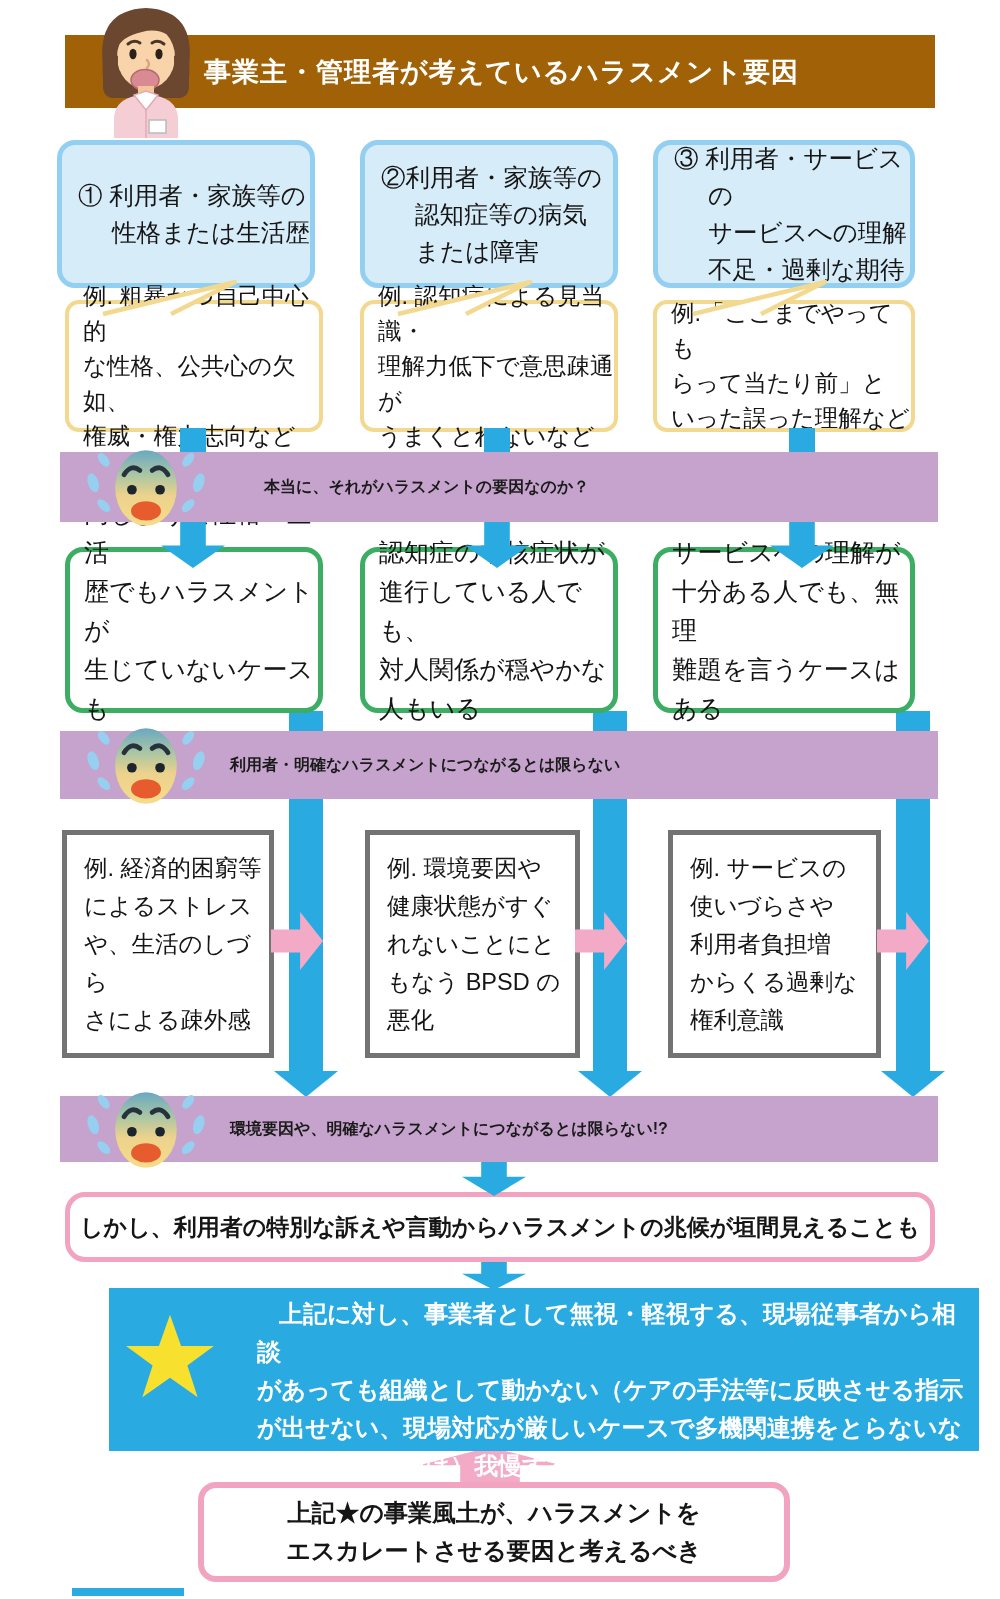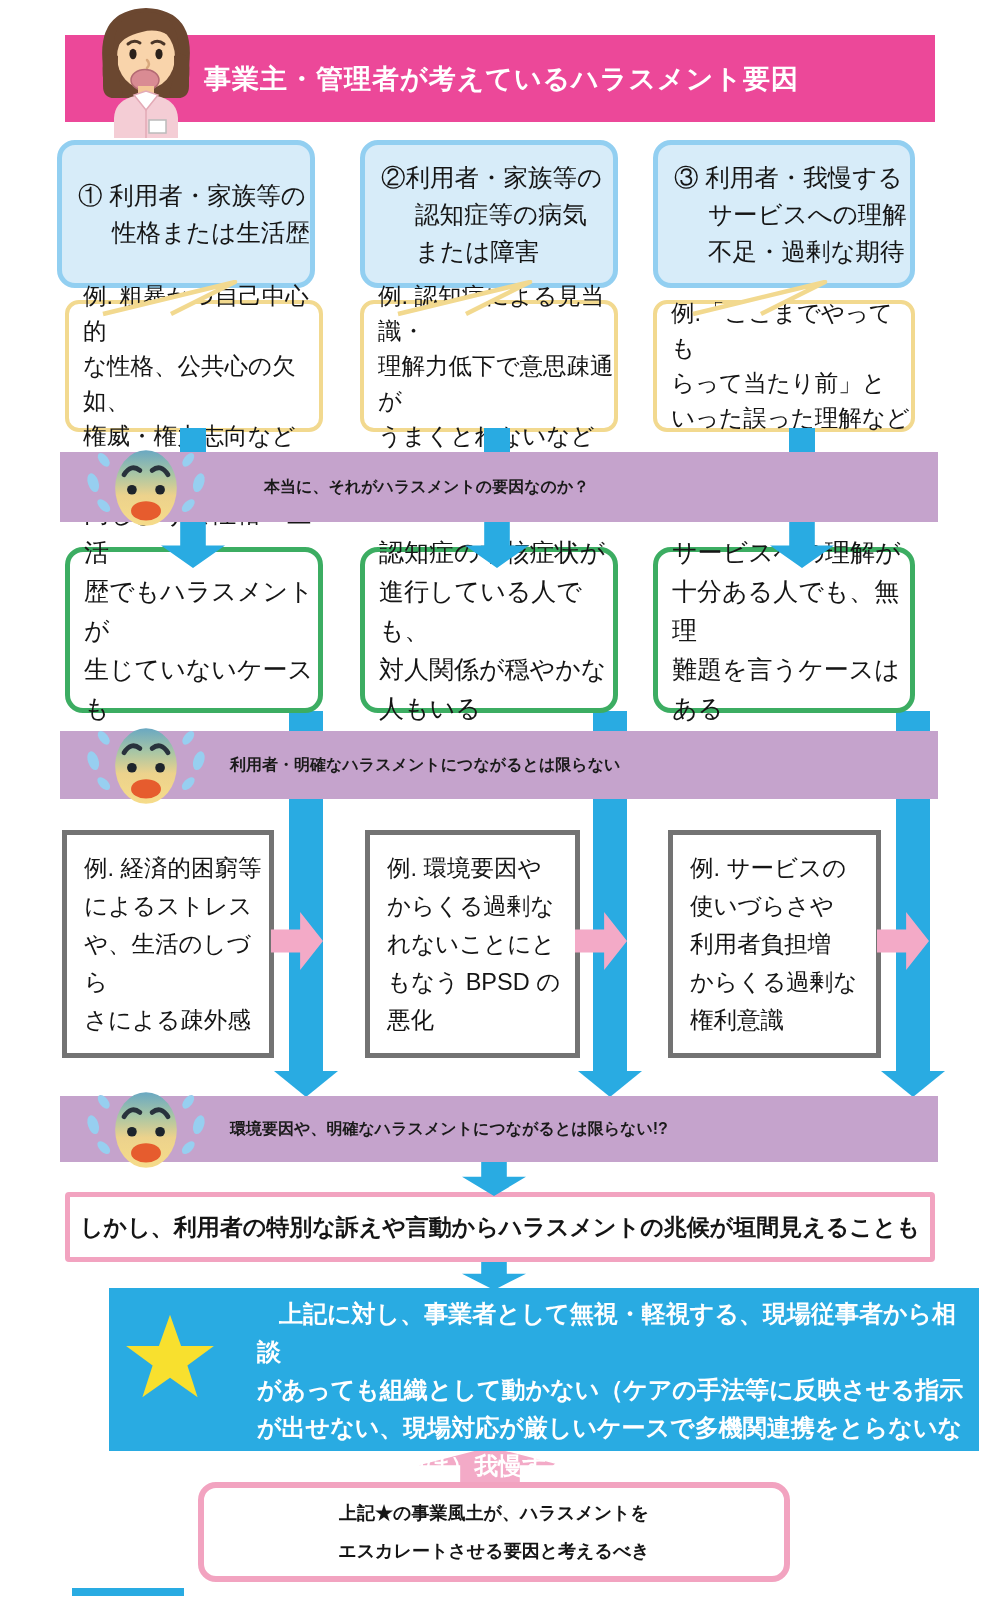--- a/index.html
+++ b/index.html
@@ -1,21 +1,21 @@
 <!DOCTYPE html>
 <html><head>
 <meta charset="utf-8">
 <style>
   html,body{margin:0;padding:0;background:#fff;}
   .canvas{position:relative;width:1000px;height:1599px;background:#ffffff;overflow:hidden;
           font-family:"Liberation Sans",sans-serif;color:#151515;}
   .abs{position:absolute;box-sizing:border-box;}
 
   
-  .header-bar{left:65px;top:35px;width:870px;height:87px;background:#ec4899;z-index:1;}
+  .header-bar{left:65px;top:35px;width:870px;height:73px;background:#a16207;z-index:1;}
   .header-title{position:absolute;left:139px;top:0;height:100%;display:flex;align-items:center;
                 color:#ffffff;font-size:27px;font-weight:bold;letter-spacing:1px;}
   .caregiver{left:86px;top:2px;width:120px;height:136px;z-index:2;}
 
   
   .bubble{top:140px;height:148px;background:#d7ecf9;border:5px solid #92cff1;border-radius:18px;
           display:flex;align-items:center;z-index:1;}
   .c1{left:57px;width:258px;} .c2{left:360px;width:258px;} .c3{left:653px;width:262px;}
   .bubble-txt{font-size:24.5px;font-weight:500;line-height:37px;white-space:pre-line;
               padding-left:50px;text-indent:-34px;}
@@ -67,36 +67,36 @@
   .right-arrow{top:912px;width:52px;height:58px;background:#f3aac7;z-index:2;
       clip-path:polygon(0 30%,56% 30%,56% 0,100% 50%,56% 100%,56% 70%,0 70%);}
   .ra1{left:271px;} .ra2{left:575px;} .ra3{left:877px;}
 
   
   .ca1{left:462px;top:1156px;width:64px;height:40px;z-index:2;}
   .ca2{left:462px;top:1256px;width:64px;height:34px;z-index:0;}
 
   
   .note{left:65px;top:1192px;width:870px;height:70px;background:#fff;border:5px solid #f2a3c0;
-        border-radius:4px;display:flex;align-items:center;justify-content:center;
+        border-radius:20px;display:flex;align-items:center;justify-content:center;
         font-size:23px;font-weight:bold;z-index:1;}
 
   
   .bluebox{left:65px;top:1288px;width:870px;height:163px;background:#29abe2;z-index:1;margin-left:44px;}
   .bluebox-txt{position:absolute;left:148px;top:7px;color:#ffffff;font-weight:bold;
                font-size:24px;line-height:38px;white-space:pre-line;text-indent:22px;}
   .star{position:absolute;left:14px;top:22px;width:94px;height:94px;}
 
   .up-arrow{left:419px;top:1447px;width:142px;height:38px;background:#f3aac7;z-index:0;
       clip-path:polygon(50% 0,100% 48%,71% 48%,71% 100%,29% 100%,29% 48%,0 48%);}
 
   
   .conclusion{left:198px;top:1482px;width:592px;height:100px;background:#fff;
       border:6px solid #f2a3c0;border-radius:18px;display:flex;align-items:center;
-      justify-content:center;text-align:center;font-size:18px;font-weight:bold;
+      justify-content:center;text-align:center;font-size:24px;font-weight:bold;
       line-height:38px;white-space:pre-line;z-index:1;}
   .strip{left:72px;top:1588px;width:112px;height:8px;background:#29abe2;}
 </style>
 </head>
 <body>
 
 <div class="canvas">
 
   <svg width="0" height="0" style="position:absolute" aria-hidden="true">
     <defs>
@@ -153,21 +153,21 @@
   <div class="abs bubble c1">
     <div class="bubble-txt">① 利用者・家族等の
 性格または生活歴</div>
   </div>
   <div class="abs bubble c2">
     <div class="bubble-txt">②利用者・家族等の
 認知症等の病気
 または障害</div>
   </div>
   <div class="abs bubble c3">
-    <div class="bubble-txt">③ 利用者・我慢する
+    <div class="bubble-txt">③ 利用者・サービスの
 サービスへの理解
 不足・過剰な期待</div>
   </div>
 
   <svg class="abs tail t1">
       <use href="#tail-shape"></use>
     </svg>
   <svg class="abs tail t2">
       <use href="#tail-shape"></use>
     </svg>
@@ -240,21 +240,21 @@
     </svg>
 
   <div class="abs mbox m1">
     <div class="mbox-txt">例. 経済的困窮等
 によるストレス
 や、生活のしづら
 さによる疎外感</div>
   </div>
   <div class="abs mbox m2">
     <div class="mbox-txt">例. 環境要因や
-からくる過剰な
+健康状態がすぐ
 れないことにと
 もなう BPSD の
 悪化</div>
   </div>
   <div class="abs mbox m3">
     <div class="mbox-txt">例. サービスの
 使いづらさや
 利用者負担増
 からくる過剰な
 権利意識</div>

